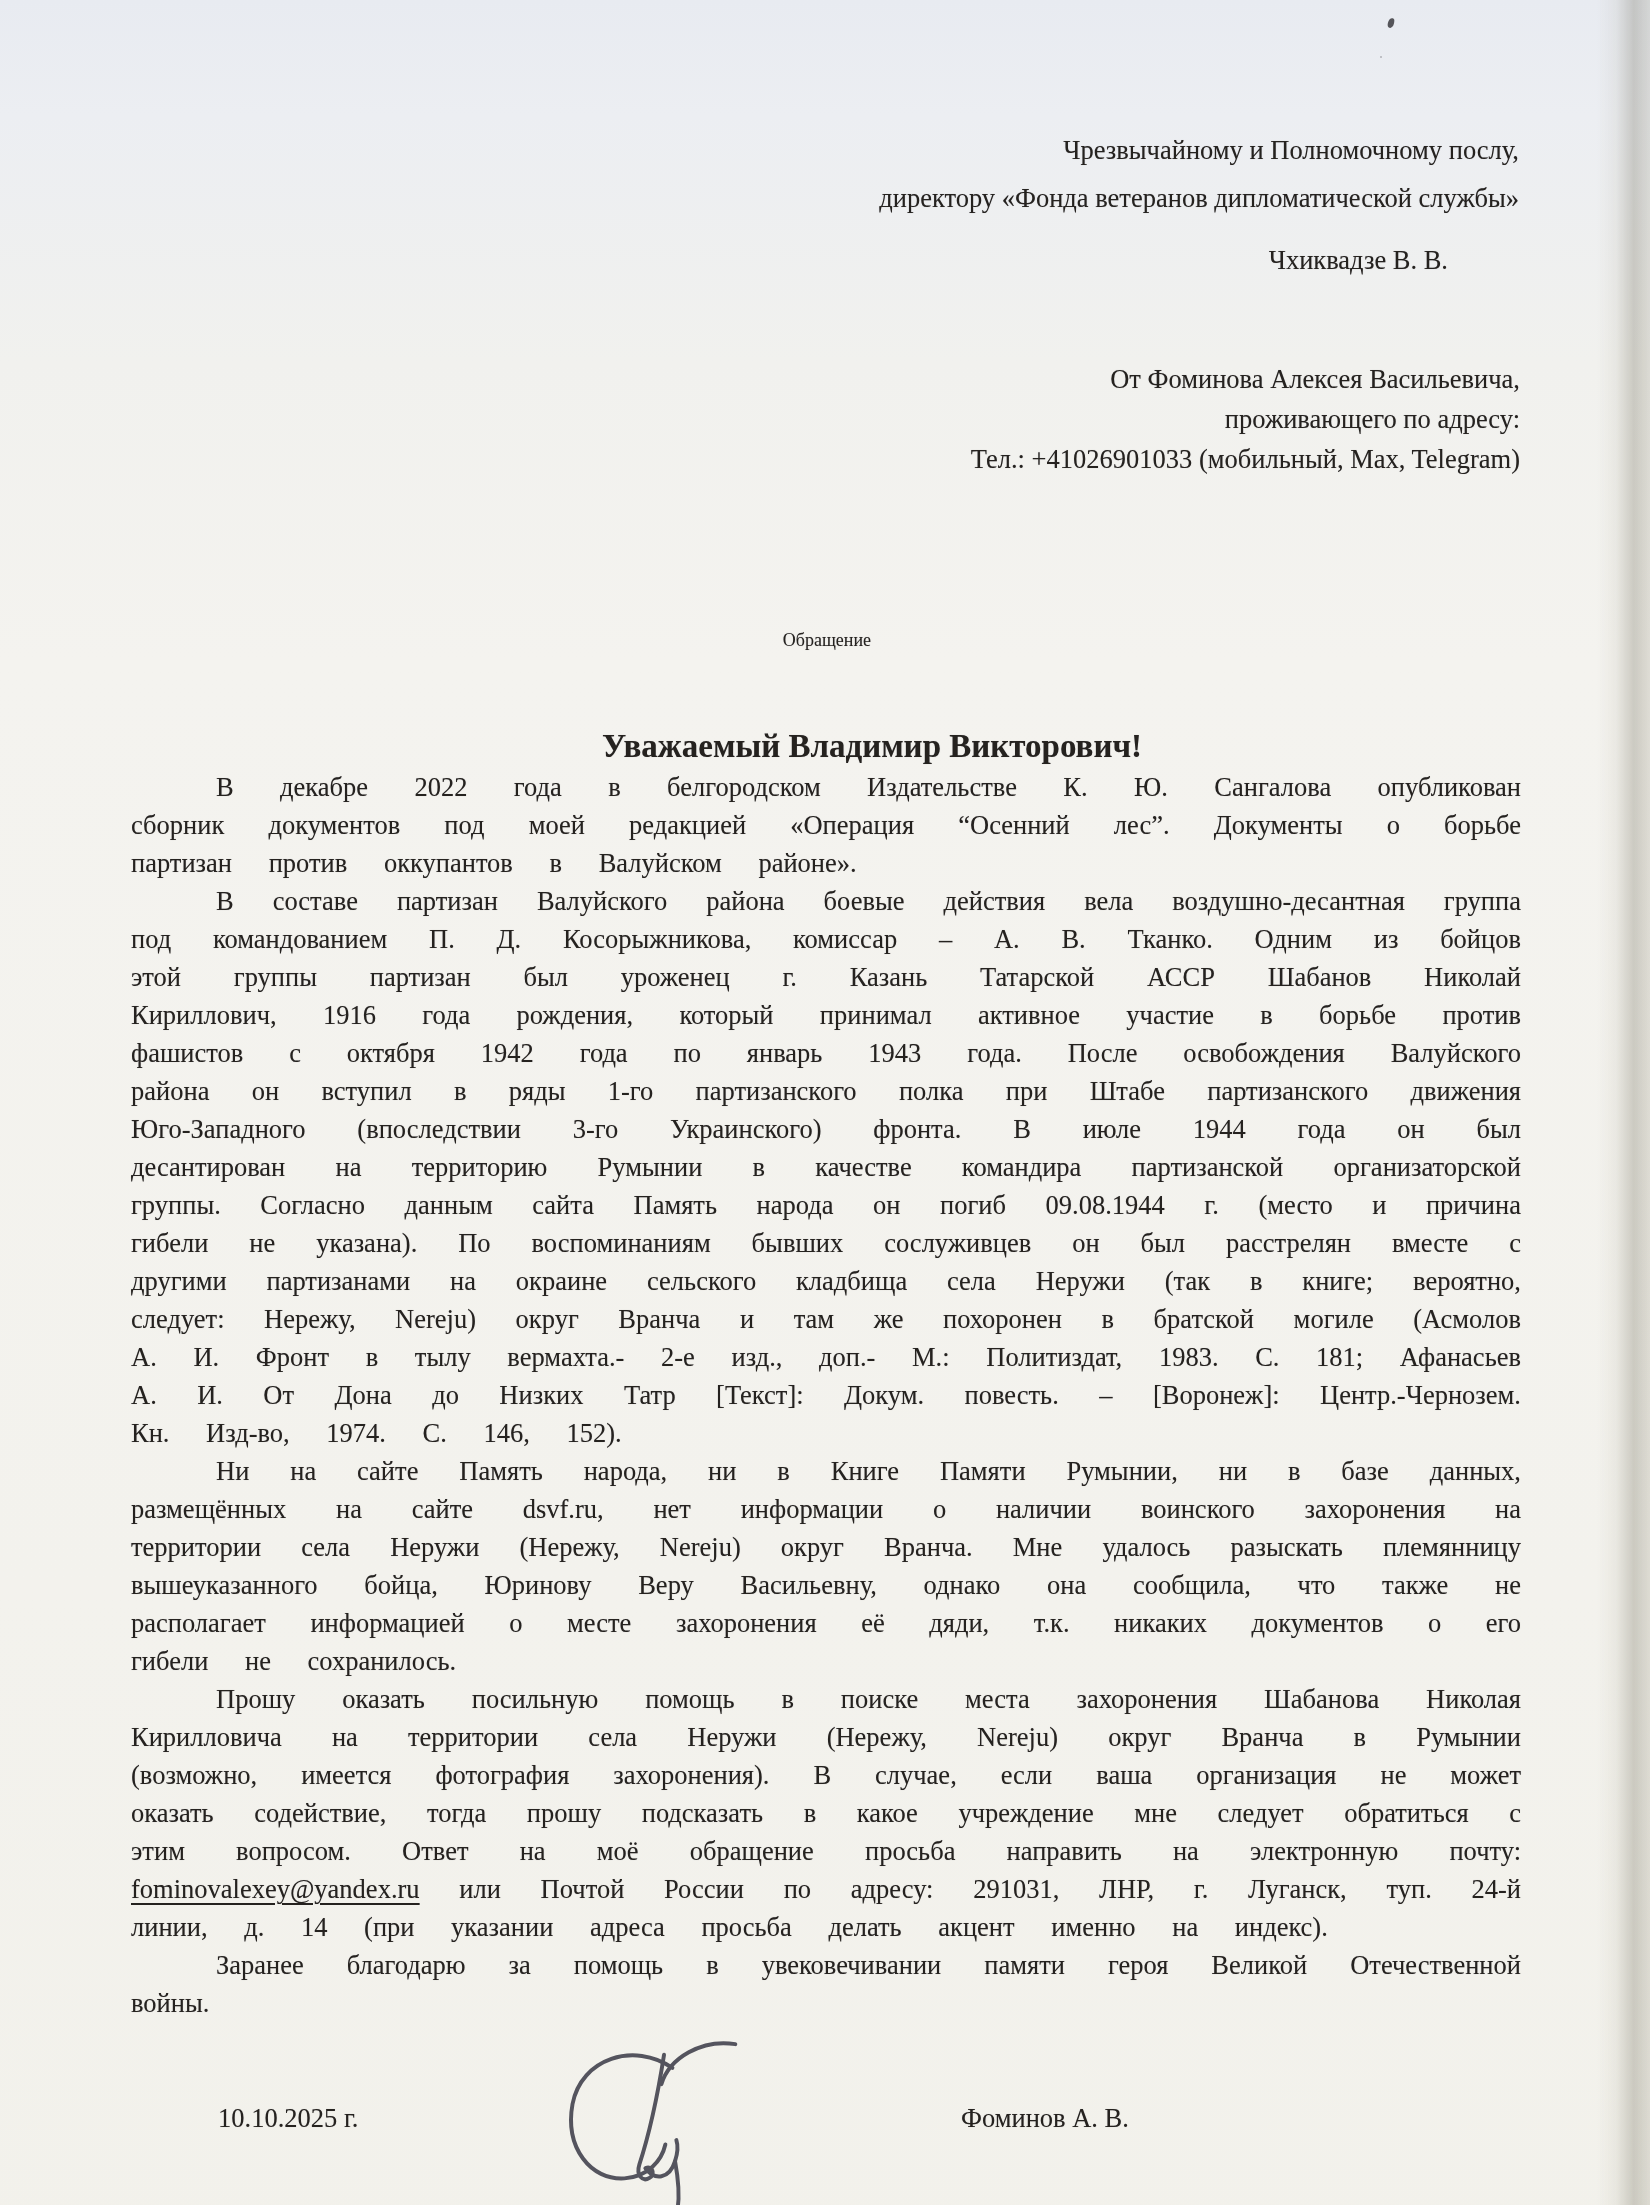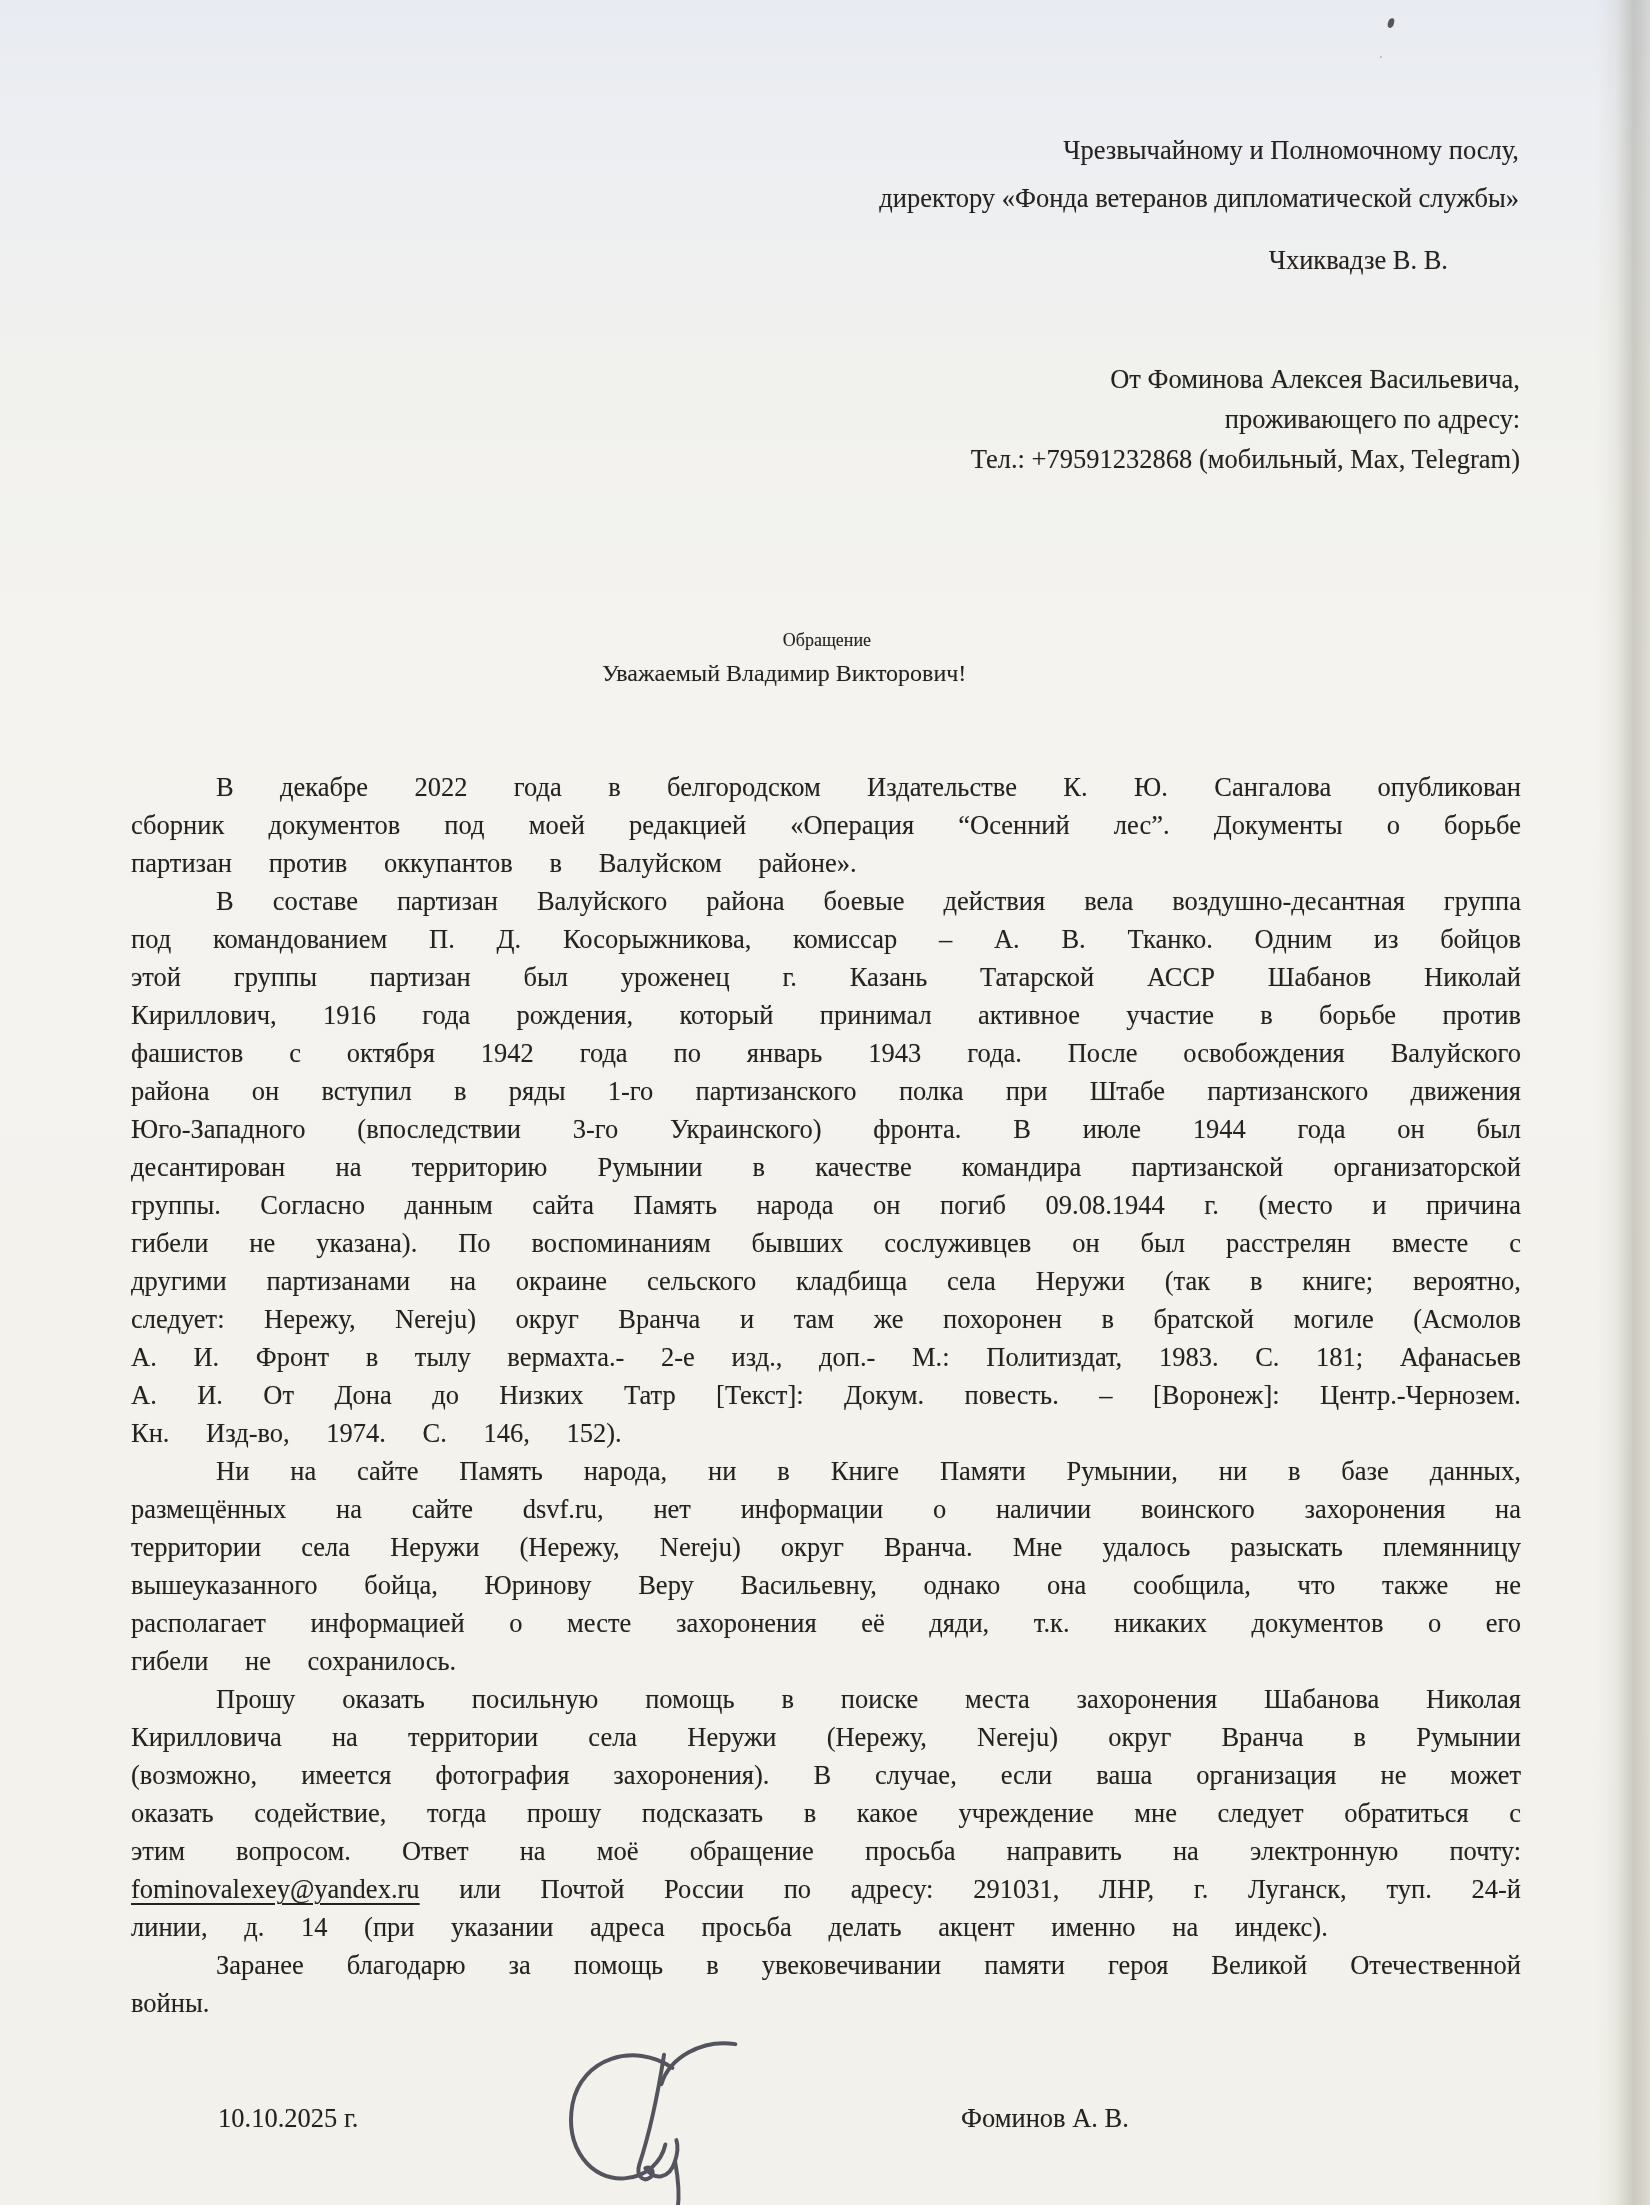--- a/index.html
+++ b/index.html
@@ -11,21 +11,21 @@
       linear-gradient(90deg, rgba(0,0,0,0) 1597px, rgba(146,142,120,0.10) 1616px, rgba(112,108,90,0.30) 1634px, rgba(150,146,126,0.22) 1651px),
       linear-gradient(180deg, #e8ebf1 0px, #eceef2 115px, #f1f1ee 362px, #f4f3ef 662px, #f3f2ed 1588px, #f2f1eb 2318px);
     text-shadow:0 0 0.9px rgba(55,55,75,0.28);
   }
   .abs{position:absolute;}
   .rblock{text-align:right;font-size:26.5px;}
   .recipient{top:126px;right:132px;line-height:48px;}
   .recipient-name{top:245px;right:203px;font-size:26.5px;}
   .sender{top:353px;right:131px;line-height:40px;margin-top:6px;}
   .letter-title{top:630px;left:132px;width:1390px;text-align:center;font-size:18px;}
-  .salutation{top:660px;left:602px;font-size:24px;}
+  .salutation{top:728px;left:602px;font-size:33px;font-weight:bold;}
   .body-text{top:768px;left:131px;width:1390px;font-size:26.5px;line-height:38px;text-align:justify;}
   .body-text p{margin:0;text-indent:85px;word-spacing:30px;}
   .email{text-decoration:underline;text-decoration-thickness:1.8px;text-underline-offset:5.3px;}
   .footer-date{top:2103px;left:218px;font-size:26.5px;}
   .footer-name{top:2103px;left:961px;font-size:26.5px;}
   .signature-wrap{top:2016px;left:529px;width:256px;height:198px;}
   .signature-wrap svg{width:100%;height:100%;}
   .speck{top:17.6px;left:1388px;width:5.7px;height:9.7px;background:#3b3b3f;border-radius:60% 40% 55% 45%;transform:rotate(12deg);opacity:.85;}
   .dot{top:56px;left:1380px;width:2.2px;height:2.2px;background:#8a8a90;border-radius:50%;opacity:.6;}
 </style>
@@ -38,21 +38,21 @@
 <div class="abs rblock recipient">
   <div>Чрезвычайному и Полномочному послу,</div>
   <div>директору «Фонда ветеранов дипломатической службы»</div>
 </div>
 
 <div class="abs rblock recipient-name">Чхиквадзе В. В.</div>
 
 <div class="abs rblock sender">
   <div>От Фоминова Алексея Васильевича,</div>
   <div>проживающего по адресу:</div>
-  <div>Тел.: +79591232868 (мобильный, Max, Telegram)</div>
+  <div>Тел.: +41026901033 (мобильный, Max, Telegram)</div>
 </div>
 
 <div class="abs letter-title">Обращение</div>
 
 <div class="abs salutation">Уважаемый Владимир Викторович!</div>
 
 <div class="abs body-text">
   <p>В декабре 2022 года в белгородском Издательстве К. Ю. Сангалова опубликован сборник документов под моей редакцией «Операция “Осенний лес”. Документы о борьбе партизан против оккупантов в Валуйском районе».</p>
   <p>В составе партизан Валуйского района боевые действия вела воздушно-десантная группа под командованием П. Д. Косорыжникова, комиссар – А. В. Тканко. Одним из бойцов этой группы партизан был уроженец г. Казань Татарской АССР Шабанов Николай Кириллович, 1916 года рождения, который принимал активное участие в борьбе против фашистов с октября 1942 года по январь 1943 года. После освобождения Валуйского района он вступил в ряды 1-го партизанского полка при Штабе партизанского движения Юго-Западного (впоследствии 3-го Украинского) фронта. В июле 1944 года он был десантирован на территорию Румынии в качестве командира партизанской организаторской группы. Согласно данным сайта Память народа он погиб 09.08.1944 г. (место и причина гибели не указана). По воспоминаниям бывших сослуживцев он был расстрелян вместе с другими партизанами на окраине сельского кладбища села Неружи (так в книге; вероятно, следует: Нережу, Nereju) округ Вранча и там же похоронен в братской могиле (Асмолов А. И. Фронт в тылу вермахта.- 2-е изд., доп.- М.: Политиздат, 1983. С. 181; Афанасьев А. И. От Дона до Низких Татр [Текст]: Докум. повесть. – [Воронеж]: Центр.-Чернозем. Кн. Изд-во, 1974. С. 146, 152).</p>
   <p>Ни на сайте Память народа, ни в Книге Памяти Румынии, ни в базе данных, размещённых на сайте dsvf.ru, нет информации о наличии воинского захоронения на территории села Неружи (Нережу, Nereju) округ Вранча. Мне удалось разыскать племянницу вышеуказанного бойца, Юринову Веру Васильевну, однако она сообщила, что также не располагает информацией о месте захоронения её дяди, т.к. никаких документов о его гибели не сохранилось.</p>

